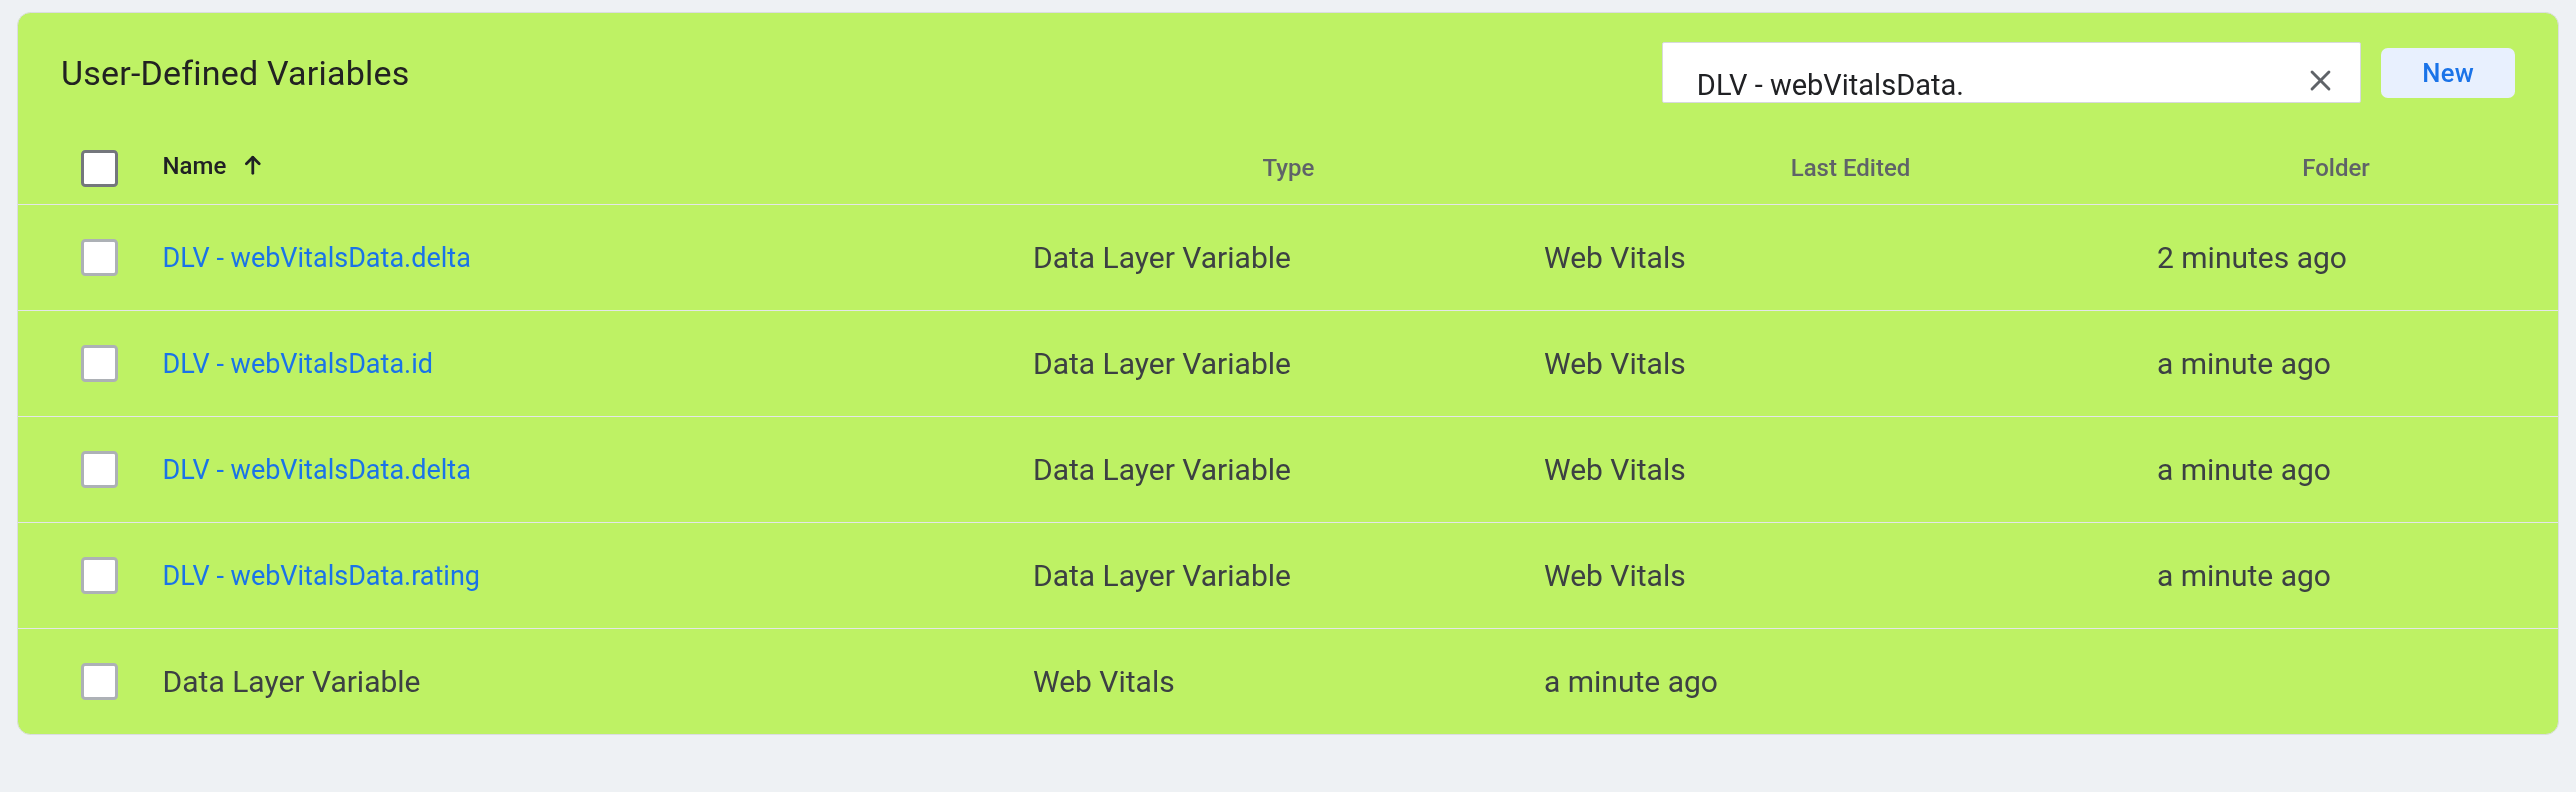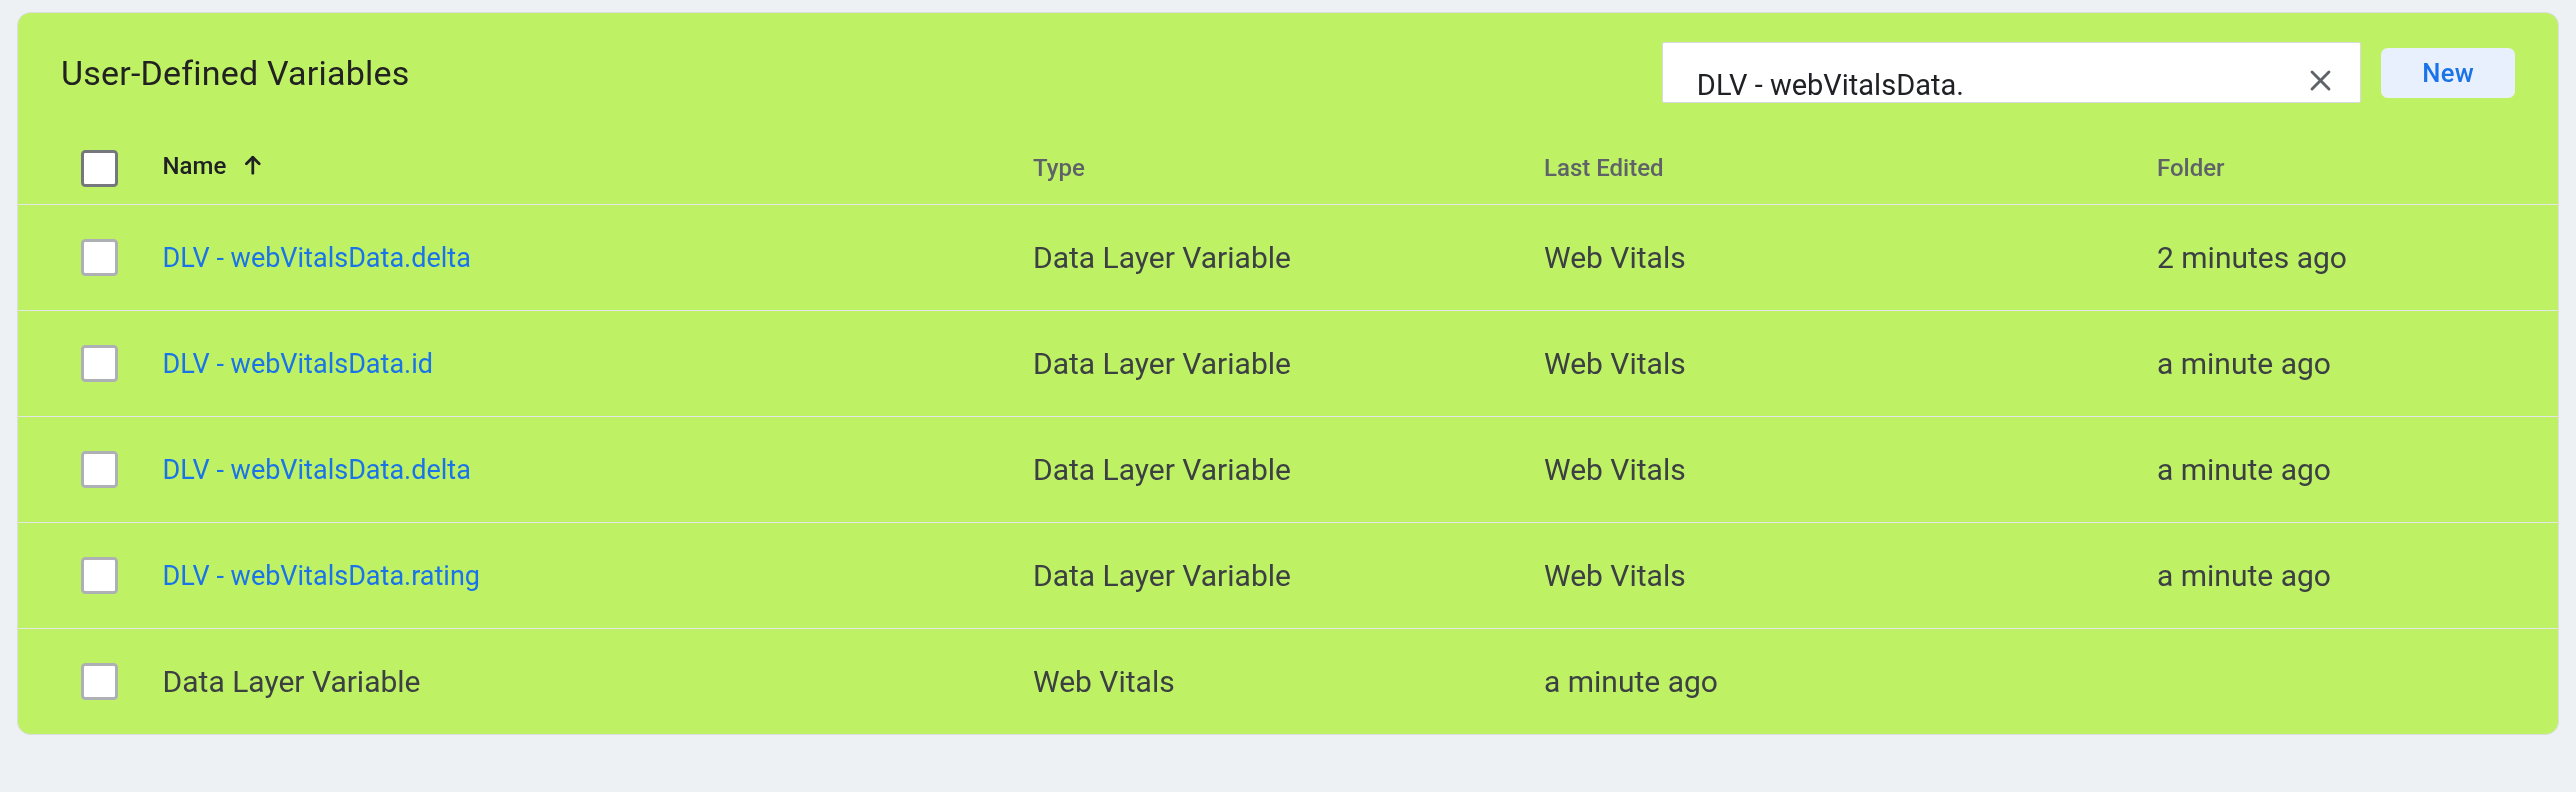--- a/index.html
+++ b/index.html
@@ -131,21 +131,21 @@
     color: #1a73e8;
     font-size: 27px;
     text-decoration: none;
     cursor: pointer;
   }
 
   .td {
     color: #3c4043;
     font-size: 30px;
   }
-  .row.header .td { font-size: 24px; color: #5f6368; }
+  .row.header .td { font-size: 24px; color: #5f6368; text-align: center; }
 </style>
 </head>
 <body>
 
 <div class="wrap">
   <div class="panel">
 
     <div class="panel-header">
       <div class="panel-title">User-Defined Variables</div>
 

